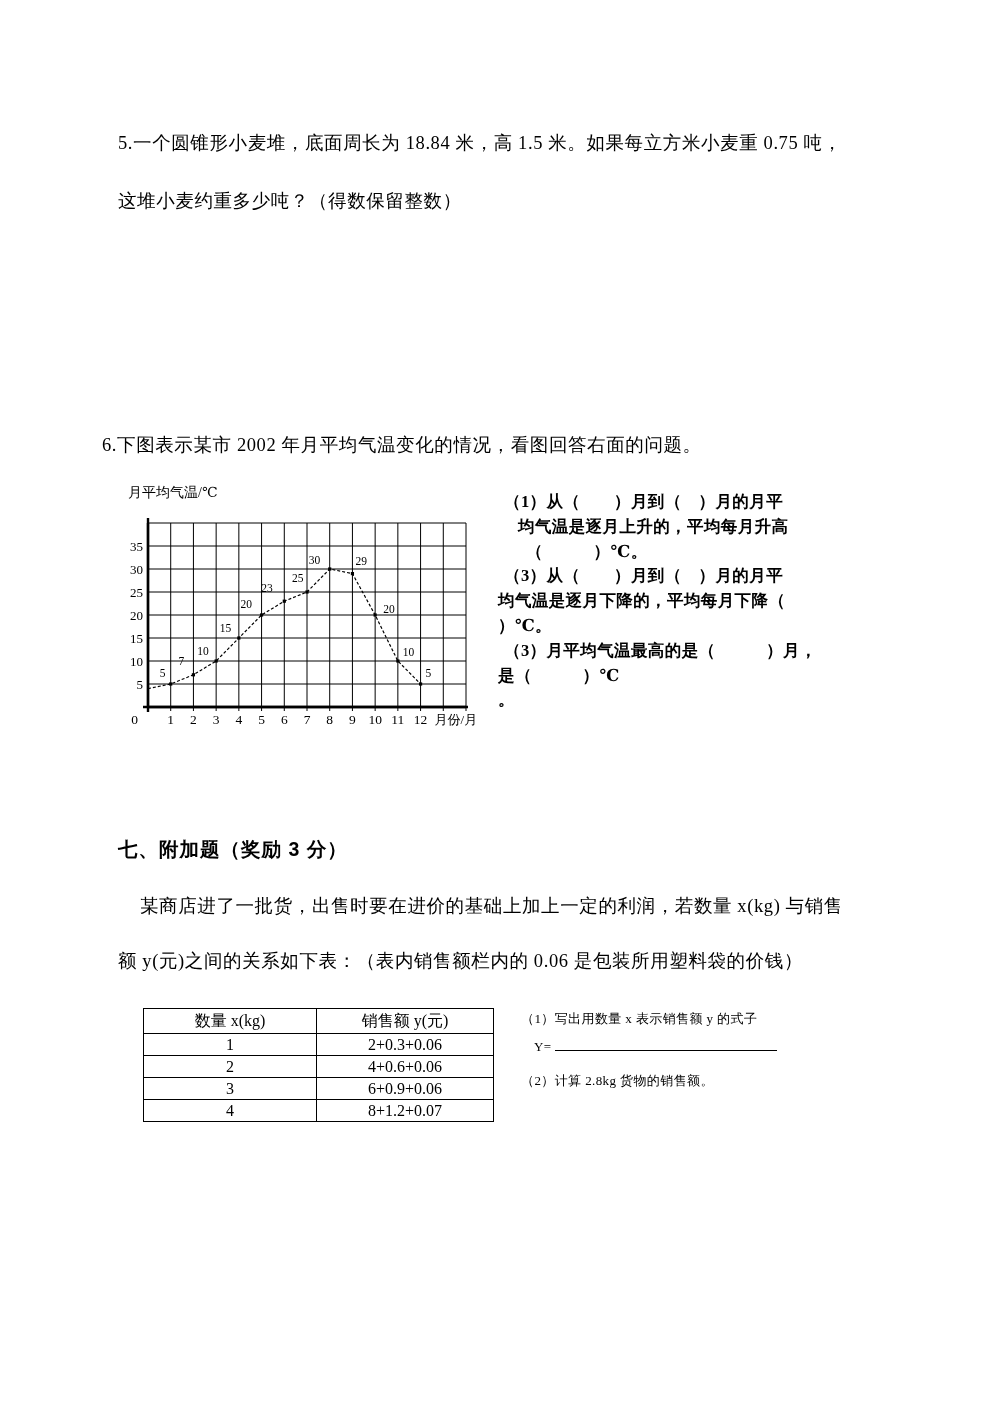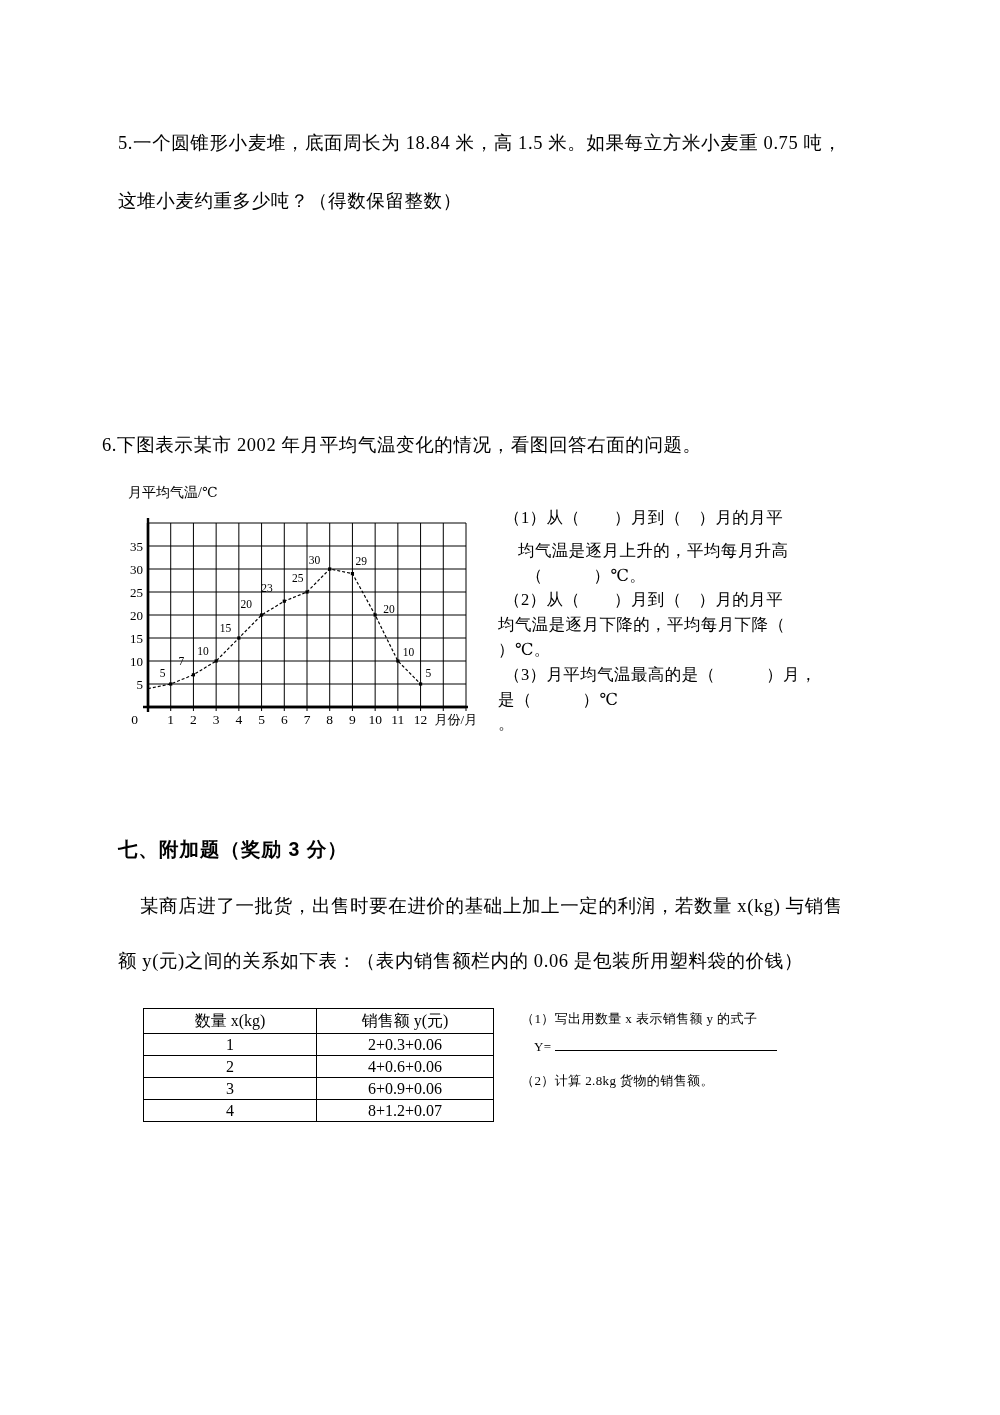--- a/index.html
+++ b/index.html
@@ -6,21 +6,21 @@
   .page{
     position:relative;width:1000px;height:1415px;background:#ffffff;
     font-family:"Liberation Serif","DejaVu Serif",serif;color:#000;
     overflow:hidden;
   }
   .abs{position:absolute;}
   .qtext{font-size:18.5px;letter-spacing:0.6px;white-space:nowrap;}
   .chart-questions{font-size:16.5px;line-height:24.8px;width:420px;letter-spacing:0.4px;}
   .chart-questions div{white-space:nowrap;}
   .chart-questions div:nth-child(1){padding-left:6px;}
-  .chart-questions div:nth-child(2){padding-left:20px;margin-top:8px;}
+  .chart-questions div:nth-child(2){padding-left:20px;}
   .chart-questions div:nth-child(3){padding-left:28px;}
   .chart-questions div:nth-child(4){padding-left:6px;}
   .chart-questions div:nth-child(7){padding-left:6px;}
   .s7-heading{font-size:19.5px;font-weight:bold;letter-spacing:1px;
     font-family:"Liberation Sans","DejaVu Sans",sans-serif;white-space:nowrap;}
   table.sales{border-collapse:collapse;font-size:16px;}
   table.sales td,table.sales th{
     border:1.5px solid #000;text-align:center;font-weight:normal;
     padding:0;height:21px;line-height:21px;
   }
@@ -124,25 +124,25 @@
       <text x="114.57142857142858" y="127" font-size="11.5" fill="#000000" text-anchor="start" font-family="&quot;DejaVu Sans Mono&quot;,monospace">20</text>
       <text x="135.28571428571428" y="111.19999999999999" font-size="11.5" fill="#000000" text-anchor="start" font-family="&quot;DejaVu Sans Mono&quot;,monospace">23</text>
       <text x="166" y="101" font-size="11.5" fill="#000000" text-anchor="start" font-family="&quot;DejaVu Sans Mono&quot;,monospace">25</text>
       <text x="182.71428571428572" y="83" font-size="11.5" fill="#000000" text-anchor="start" font-family="&quot;DejaVu Sans Mono&quot;,monospace">30</text>
       <text x="229.42857142857144" y="83.6" font-size="11.5" fill="#000000" text-anchor="start" font-family="&quot;DejaVu Sans Mono&quot;,monospace">29</text>
       <text x="257.14285714285717" y="132" font-size="11.5" fill="#000000" text-anchor="start" font-family="&quot;DejaVu Sans Mono&quot;,monospace">20</text>
       <text x="276.8571428571429" y="175" font-size="11.5" fill="#000000" text-anchor="start" font-family="&quot;DejaVu Sans Mono&quot;,monospace">10</text>
       <text x="299.57142857142856" y="196" font-size="11.5" fill="#000000" text-anchor="start" font-family="&quot;DejaVu Sans Mono&quot;,monospace">5</text>
     </svg>
 
-  <div class="abs chart-questions" style="left:498px;top:506px;">
+  <div class="abs chart-questions" style="left:498px;top:490px;font-weight:bold;">
     <div>（1）从（　　）月到（　）月的月平</div>
     <div>均气温是逐月上升的，平均每月升高</div>
     <div>（　　　）℃。</div>
-    <div>（2）从（　　）月到（　）月的月平</div>
+    <div>（3）从（　　）月到（　）月的月平</div>
     <div>均气温是逐月下降的，平均每月下降（</div>
     <div>）℃。</div>
     <div>（3）月平均气温最高的是（　　　）月，</div>
     <div>是（　　　）℃</div>
     <div>。</div>
   </div>
 
   <div class="abs s7-heading" style="left:118px;top:836px;">七、附加题（奖励 3 分）</div>
 
   <div class="abs qtext" style="left:140px;top:893px;">某商店进了一批货，出售时要在进价的基础上加上一定的利润，若数量 x(kg) 与销售</div>

